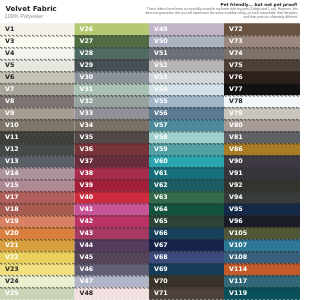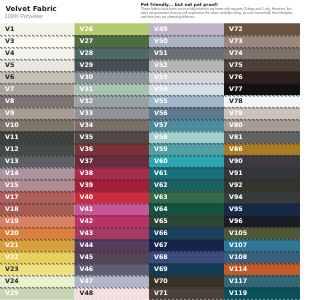--- a/index.html
+++ b/index.html
@@ -2,21 +2,21 @@
 <html><head>
 <meta charset="utf-8">
 <title>Velvet Fabric</title>
 <style>
   html,body{margin:0;padding:0;}
   body{width:300px;height:300px;overflow:hidden;background:#ffffff;
        font-family:"Liberation Sans",sans-serif;}
   #page{position:relative;width:300px;height:300px;overflow:hidden;background:#fff;}
 
   
-  #header{position:absolute;left:0;top:0;width:300px;height:23px;background:#ffffff;}
+  #header{position:absolute;left:0;top:0;width:300px;height:23px;background:#ffffff;text-align:right;}
   #title{position:absolute;left:5.4px;top:5.0px;font-family:"DejaVu Sans",sans-serif;
          font-size:7px;font-weight:bold;color:#1b1b1b;line-height:8px;}
   #subtitle{position:absolute;left:4.6px;top:12.8px;font-size:5.5px;color:#8d8d8d;line-height:6px;}
   #note{position:absolute;left:140.8px;top:2.9px;width:157px;}
   #note-title{font-family:"DejaVu Sans",sans-serif;font-size:4.25px;font-weight:bold;
               color:#1b1b1b;line-height:4.6px;}
   #note-body{margin-top:0.8px;font-size:3.3px;color:#6f6f6f;line-height:3.9px;}
 
   
   #grid{position:absolute;left:0;top:0;width:300px;height:300px;}

